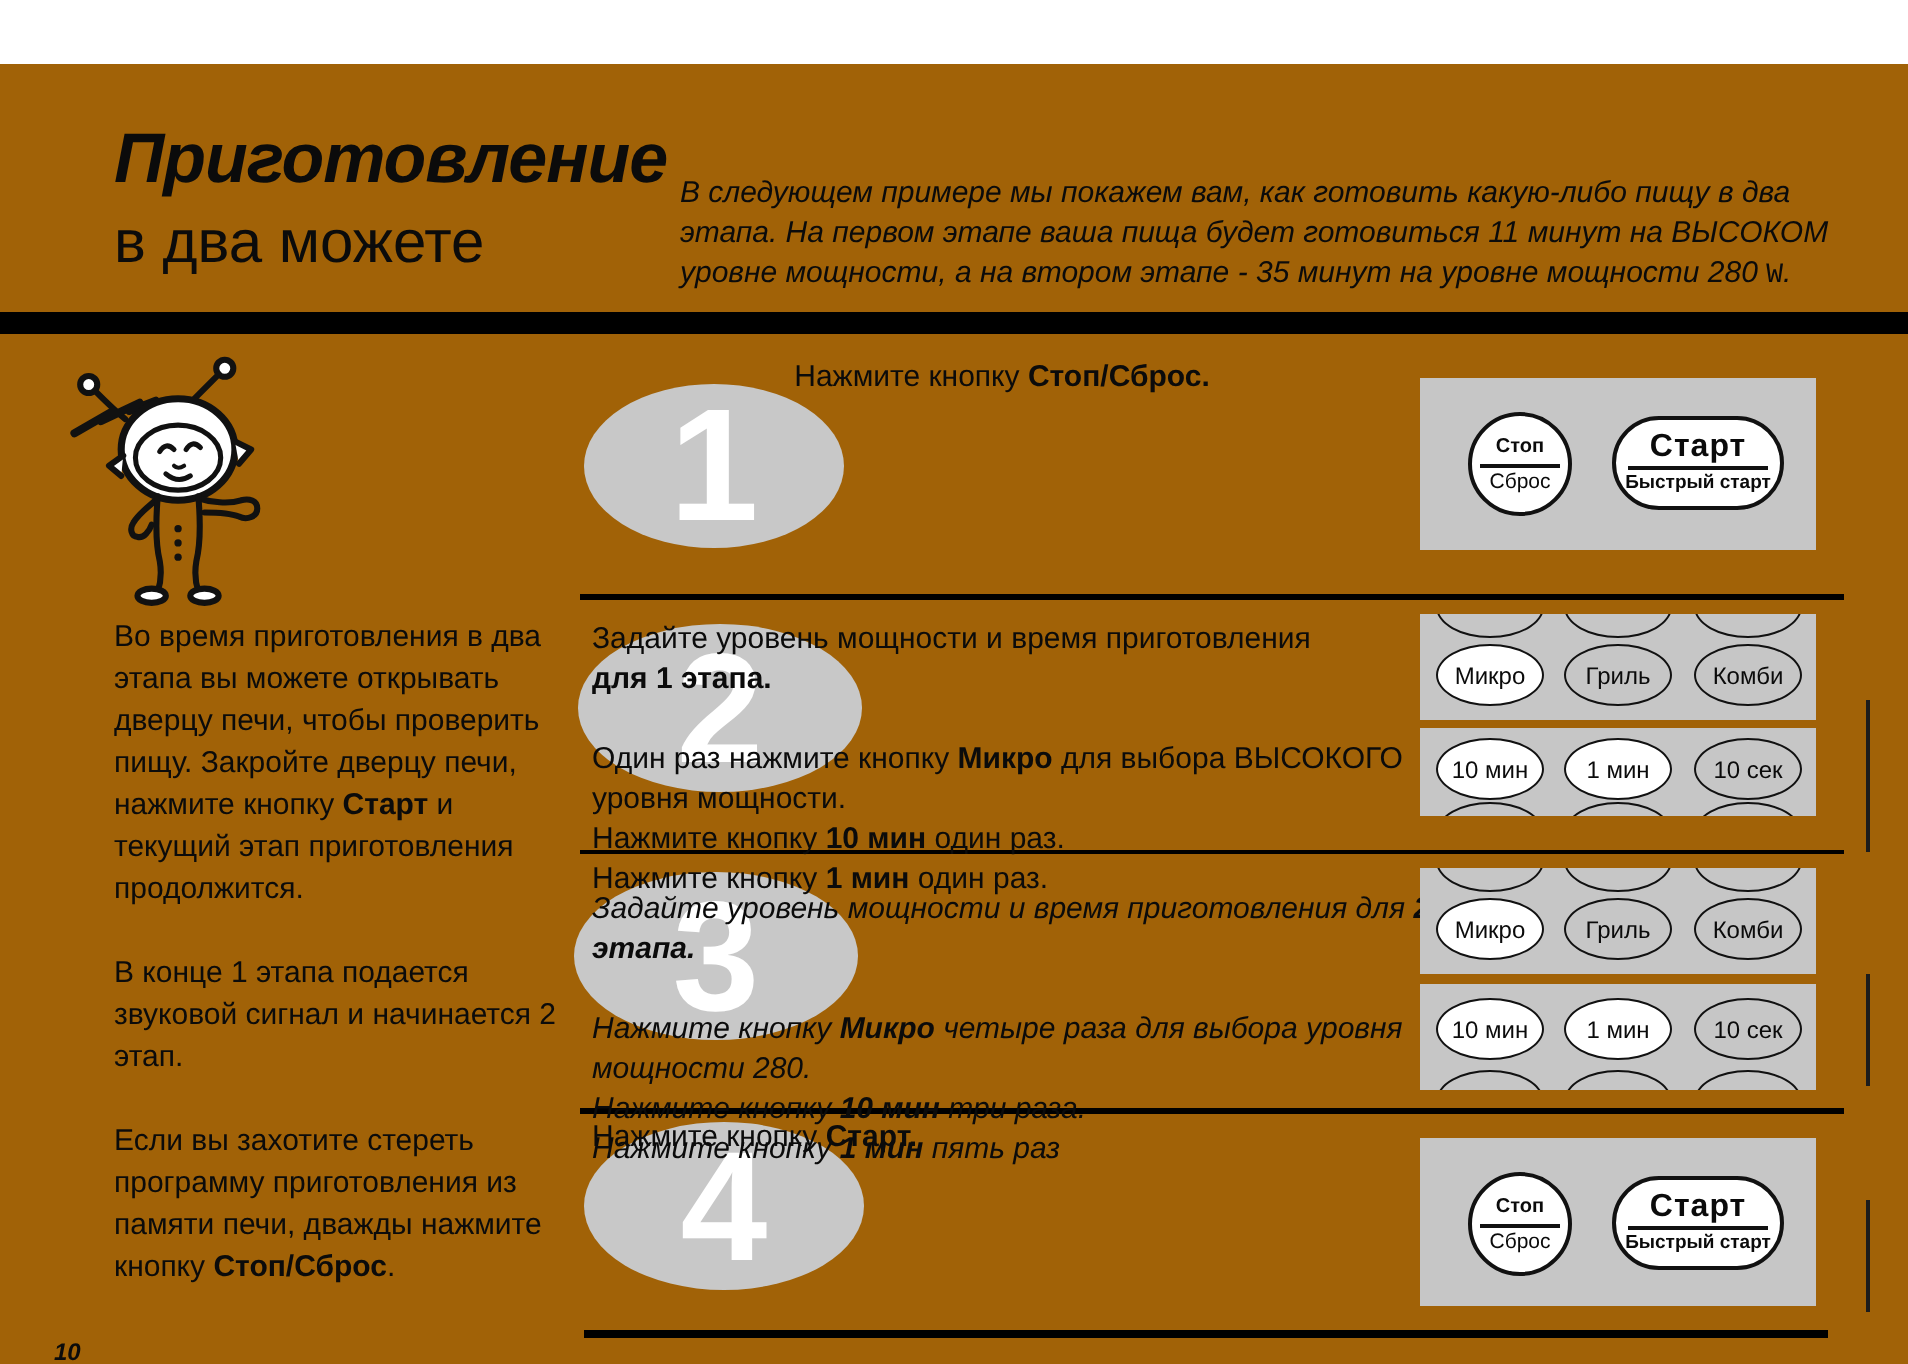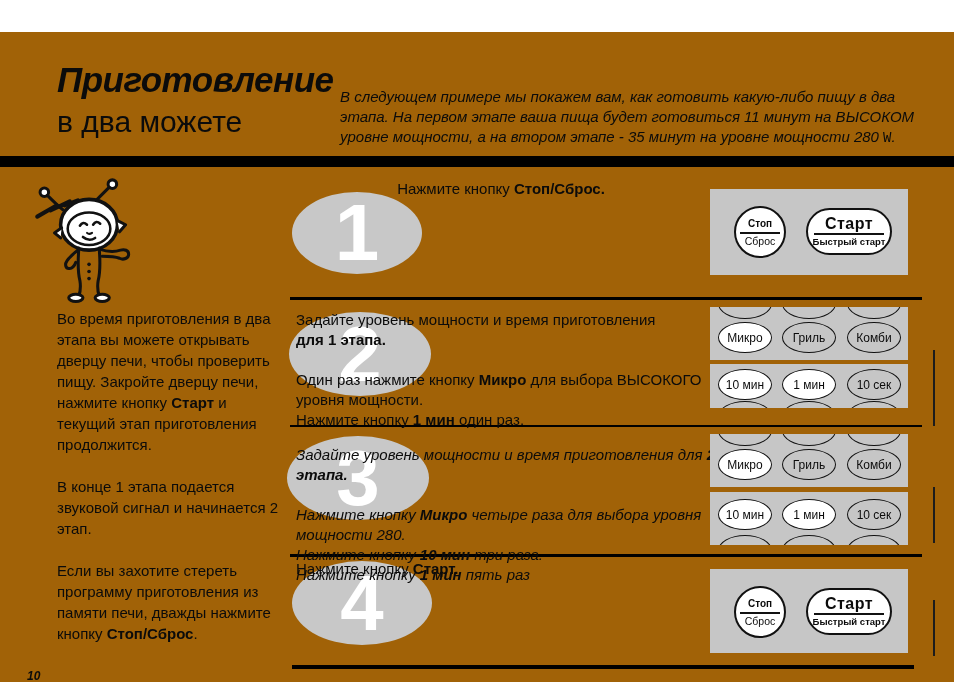--- a/index.html
+++ b/index.html
@@ -116,20 +116,21 @@
   </div>
   <div class="abs divider" style="left:290px;top:265px;width:632px;height:3px;"></div>
 
   <div class="abs badge" style="left:289px;top:280px;width:142px;height:84px;font-size:78px;">
       <span>2</span>
     </div>
   <div class="abs steptext" style="left:296px;top:278px;width:424px;">
     <div>Задайте уровень мощности и время приготовления</div>
     <div><b>для 1 этапа.</b></div>
     <div class="gap"><span>Один раз нажмите кнопку </span><b>Микро</b><span> для выбора ВЫСОКОГО уровня мощности.</span></div>
+    <div><span>Нажмите кнопку </span><b>10 мин</b><span> один раз.</span></div>
     <div><span>Нажмите кнопку </span><b>1 мин</b><span> один раз.</span></div>
   </div>
   <div class="abs panel" style="left:710px;top:275px;width:198px;height:53px;">
     <div class="btn-oval btn-gray col1 cutTopA"></div>
     <div class="btn-oval btn-gray col2 cutTopA"></div>
     <div class="btn-oval btn-gray col3 cutTopA"></div>
     <div class="btn-oval btn-white col1 rowA">Микро</div>
     <div class="btn-oval btn-gray col2 rowA">Гриль</div>
     <div class="btn-oval btn-gray col3 rowA">Комби</div>
   </div>

